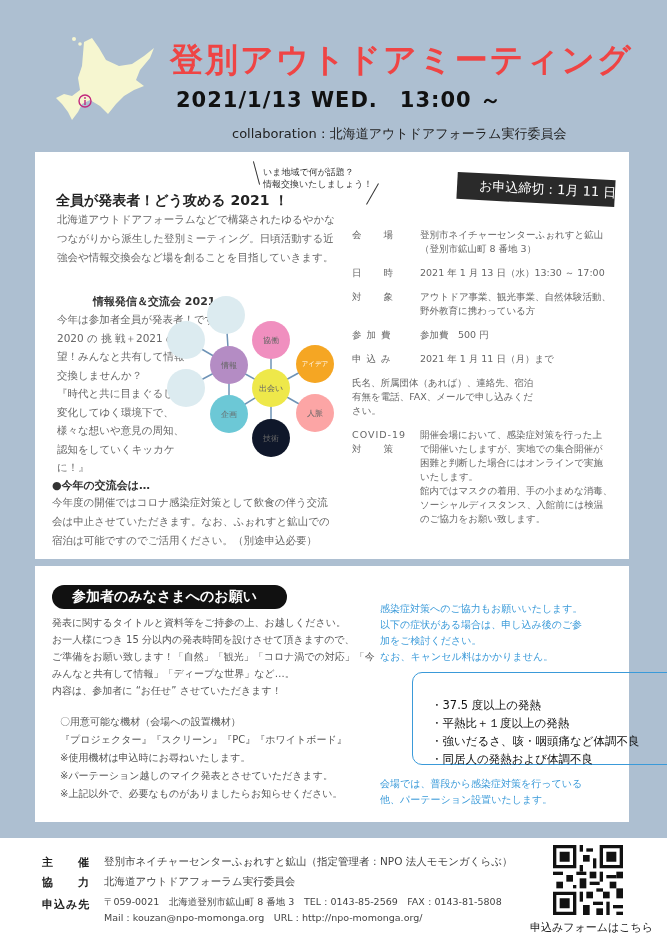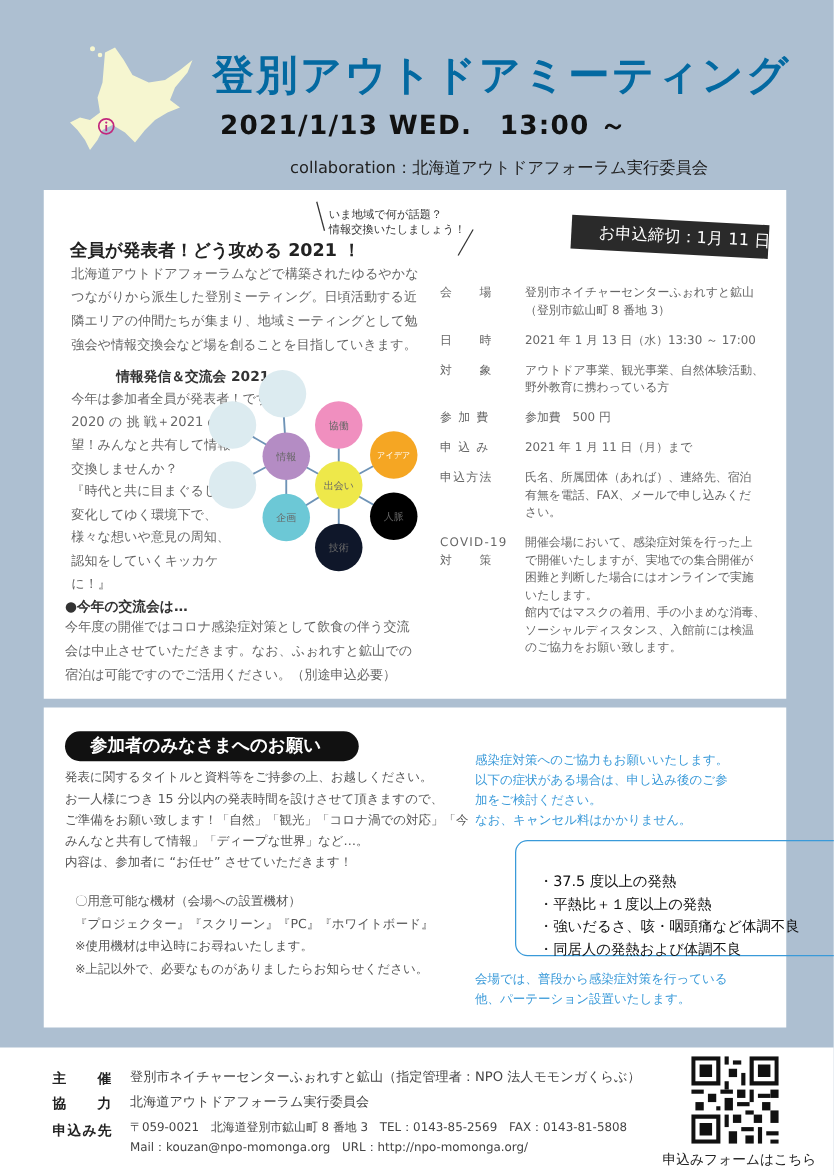--- a/index.html
+++ b/index.html
@@ -1,20 +1,20 @@
 <!DOCTYPE html>
 <html><head>
 <meta charset="utf-8">
 <style>
   * { box-sizing: border-box; margin: 0; padding: 0; }
   html, body { width: 667px; height: 940px; overflow: hidden; }
   body { background: #ffffff; font-family: "DejaVu Sans", sans-serif; color: #555; position: relative; }
   .bg { position: absolute; left: 0; top: 0; width: 667px; height: 838px; background: #adbfd1; }
   .map { position: absolute; left: 44px; top: 30px; width: 120px; height: 100px; }
-  .title { position: absolute; left: 170px; top: 38px; font-size: 33px; font-weight: bold; color: #0369a1; letter-spacing: 2px; white-space: nowrap; font-family: "DejaVu Sans", sans-serif; }
+  .title { position: absolute; left: 170px; top: 38px; font-size: 33px; font-weight: bold; color: #ef4444; letter-spacing: 2px; white-space: nowrap; font-family: "DejaVu Sans", sans-serif; }
   .datetime { position: absolute; left: 176px; top: 86px; font-size: 21px; font-weight: bold; color: #111; letter-spacing: 1px; white-space: nowrap; font-family: "DejaVu Sans", sans-serif; }
   .collab { position: absolute; left: 232px; top: 125px; font-size: 13px; color: #222; white-space: nowrap; }
   .card { position: absolute; background: #fff; }
   .card1 { left: 35px; top: 152px; width: 594px; height: 407px; }
   .card2 { left: 35px; top: 566px; width: 594px; height: 256px; }
   .bubble { position: absolute; font-size: 9px; color: #333; line-height: 12px; white-space: nowrap; }
   .slash { position: absolute; width: 1px; background: #333; }
   .deadline { position: absolute; left: 457px; top: 176px; width: 158px; height: 27px; background: #2a2a2a; color: #fff; font-size: 13px; padding: 4px 0 0 22px; transform: rotate(3deg); white-space: nowrap; }
   .h1 { position: absolute; font-size: 14px; font-weight: bold; color: #222; white-space: nowrap; }
   .p { position: absolute; font-size: 10.5px; line-height: 19px; color: #666; white-space: nowrap; }
@@ -62,21 +62,20 @@
   <div>情報交換いたしましょう！</div>
 </div>
 <div class="slash" style="left:372px;top:182px;height:24px;transform:rotate(30deg);"></div>
 
 <div class="deadline">お申込締切：1月 11 日</div>
 
 <div class="h1" style="left:56px;top:192px;">全員が発表者！どう攻める 2021 ！</div>
 <div class="p" style="left:57px;top:210px;">
   <div>北海道アウトドアフォーラムなどで構築されたゆるやかな</div>
   <div>つながりから派生した登別ミーティング。日頃活動する近</div>
-  <div>隣エリアの仲間たちが集まり、地域ミーティングとして勉</div>
   <div>強会や情報交換会など場を創ることを目指していきます。</div>
 </div>
 
 <div class="h2" style="left:57px;top:294px;margin-left:36px;">情報発信＆交流会 2021</div>
 <div class="p" style="left:57px;top:310px;line-height:18.5px;">
   <div>今年は参加者全員が発表者！です。</div>
   <div>2020 の 挑 戦＋2021 の 展</div>
   <div>望！みんなと共有して情報</div>
   <div>交換しませんか？</div>
   <div>『時代と共に目まぐるしく</div>
@@ -103,21 +102,21 @@
   </svg>
   <div class="circ" style="left:47px;top:6px;background:#dcebf0;"></div>
   <div class="circ" style="left:7px;top:31px;background:#dcebf0;"></div>
   <div class="circ" style="left:7px;top:79px;background:#dcebf0;"></div>
   <div class="circ" style="left:50px;top:56px;background:#b48cc4;">情報</div>
   <div class="circ" style="left:50px;top:105px;background:#6cc8d6;">企画</div>
   <div class="circ" style="left:92px;top:31px;background:#f08fbf;">協働</div>
   <div class="circ" style="left:92px;top:79px;background:#eee84a;">出会い</div>
   <div class="circ" style="left:92px;top:129px;background:#0f172a;">技術</div>
   <div class="circ" style="left:136px;top:55px;background:#f5a623;color:#fff;font-size:6.5px;">アイデア</div>
-  <div class="circ" style="left:136px;top:104px;background:#000000;">人脈</div>
+  <div class="circ" style="left:136px;top:104px;background:#fca5a5;">人脈</div>
 </div>
 
 <div class="h2" style="left:52px;top:478px;">●今年の交流会は…</div>
 <div class="p" style="left:52px;top:493px;">
   <div>今年度の開催ではコロナ感染症対策として飲食の伴う交流</div>
   <div>会は中止させていただきます。なお、ふぉれすと鉱山での</div>
   <div>宿泊は可能ですのでご活用ください。（別途申込必要）</div>
 </div>
 
 <div class="info-table">
@@ -137,21 +136,20 @@
     </div>
   <div class="row">
       <div class="lbl">参 加 費</div>
       <div class="val">参加費　500 円</div>
     </div>
   <div class="row">
       <div class="lbl">申 込 み</div>
       <div class="val">2021 年 1 月 11 日（月）まで</div>
     </div>
   <div class="row">
-      <div class="lbl">申込方法</div>
       <div class="val">氏名、所属団体（あれば）、連絡先、宿泊
 有無を電話、FAX、メールで申し込みくだ
 さい。</div>
     </div>
   <div class="row">
       <div class="lbl" style="white-space:pre-line;">COVID‐19
 対　　策</div>
       <div class="val">開催会場において、感染症対策を行った上
 で開催いたしますが、実地での集合開催が
 困難と判断した場合にはオンラインで実施
@@ -168,20 +166,21 @@
   <div>発表に関するタイトルと資料等をご持参の上、お越しください。</div>
   <div>お一人様につき 15 分以内の発表時間を設けさせて頂きますので、</div>
   <div>ご準備をお願い致します！「自然」「観光」「コロナ渦での対応」「今</div>
   <div>みんなと共有して情報」「ディープな世界」など…。</div>
   <div>内容は、参加者に “お任せ” させていただきます！</div>
 </div>
 <div class="p" style="left:60px;top:713px;line-height:18px;font-size:10px;color:#555;">
   <div>〇用意可能な機材（会場への設置機材）</div>
   <div>『プロジェクター』『スクリーン』『PC』『ホワイトボード』</div>
   <div>※使用機材は申込時にお尋ねいたします。</div>
+  <div>※パーテーション越しのマイク発表とさせていただきます。</div>
   <div>※上記以外で、必要なものがありましたらお知らせください。</div>
 </div>
 
 <div class="p blue" style="left:380px;top:601px;line-height:16px;font-size:10px;color:#3a9ad9;">
   <div>感染症対策へのご協力もお願いいたします。</div>
   <div>以下の症状がある場合は、申し込み後のご参</div>
   <div>加をご検討ください。</div>
   <div>なお、キャンセル料はかかりません。</div>
 </div>
 <div class="symbox">

